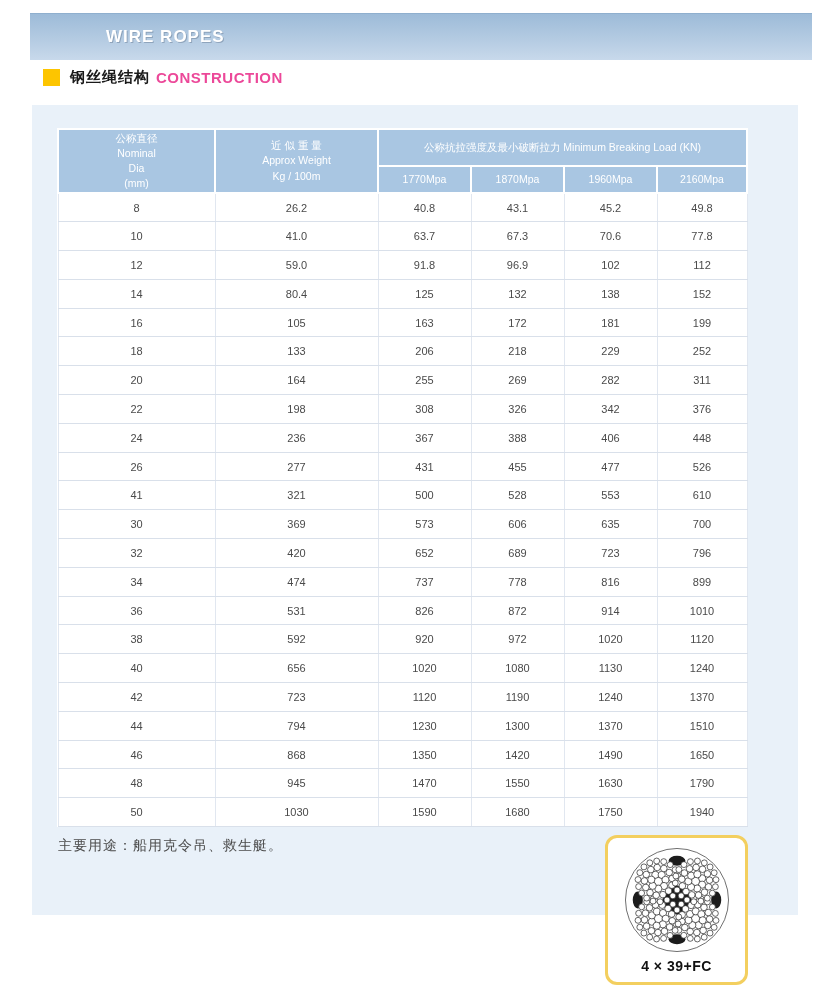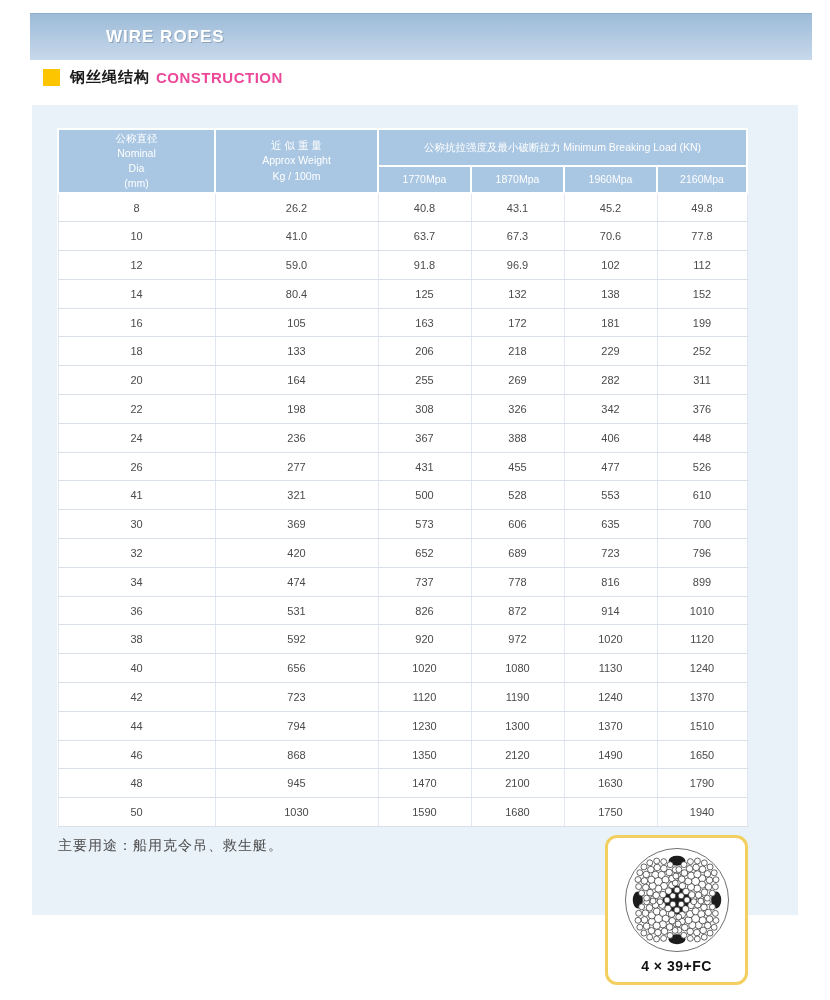--- a/index.html
+++ b/index.html
@@ -265,29 +265,29 @@
           <td>794</td>
           <td>1230</td>
           <td>1300</td>
           <td>1370</td>
           <td>1510</td>
         </tr>
         <tr>
           <td>46</td>
           <td>868</td>
           <td>1350</td>
-          <td>2120</td>
+          <td>1420</td>
           <td>1490</td>
           <td>1650</td>
         </tr>
         <tr>
           <td>48</td>
           <td>945</td>
           <td>1470</td>
-          <td>2100</td>
+          <td>1550</td>
           <td>1630</td>
           <td>1790</td>
         </tr>
         <tr>
           <td>50</td>
           <td>1030</td>
           <td>1590</td>
           <td>1680</td>
           <td>1750</td>
           <td>1940</td>

